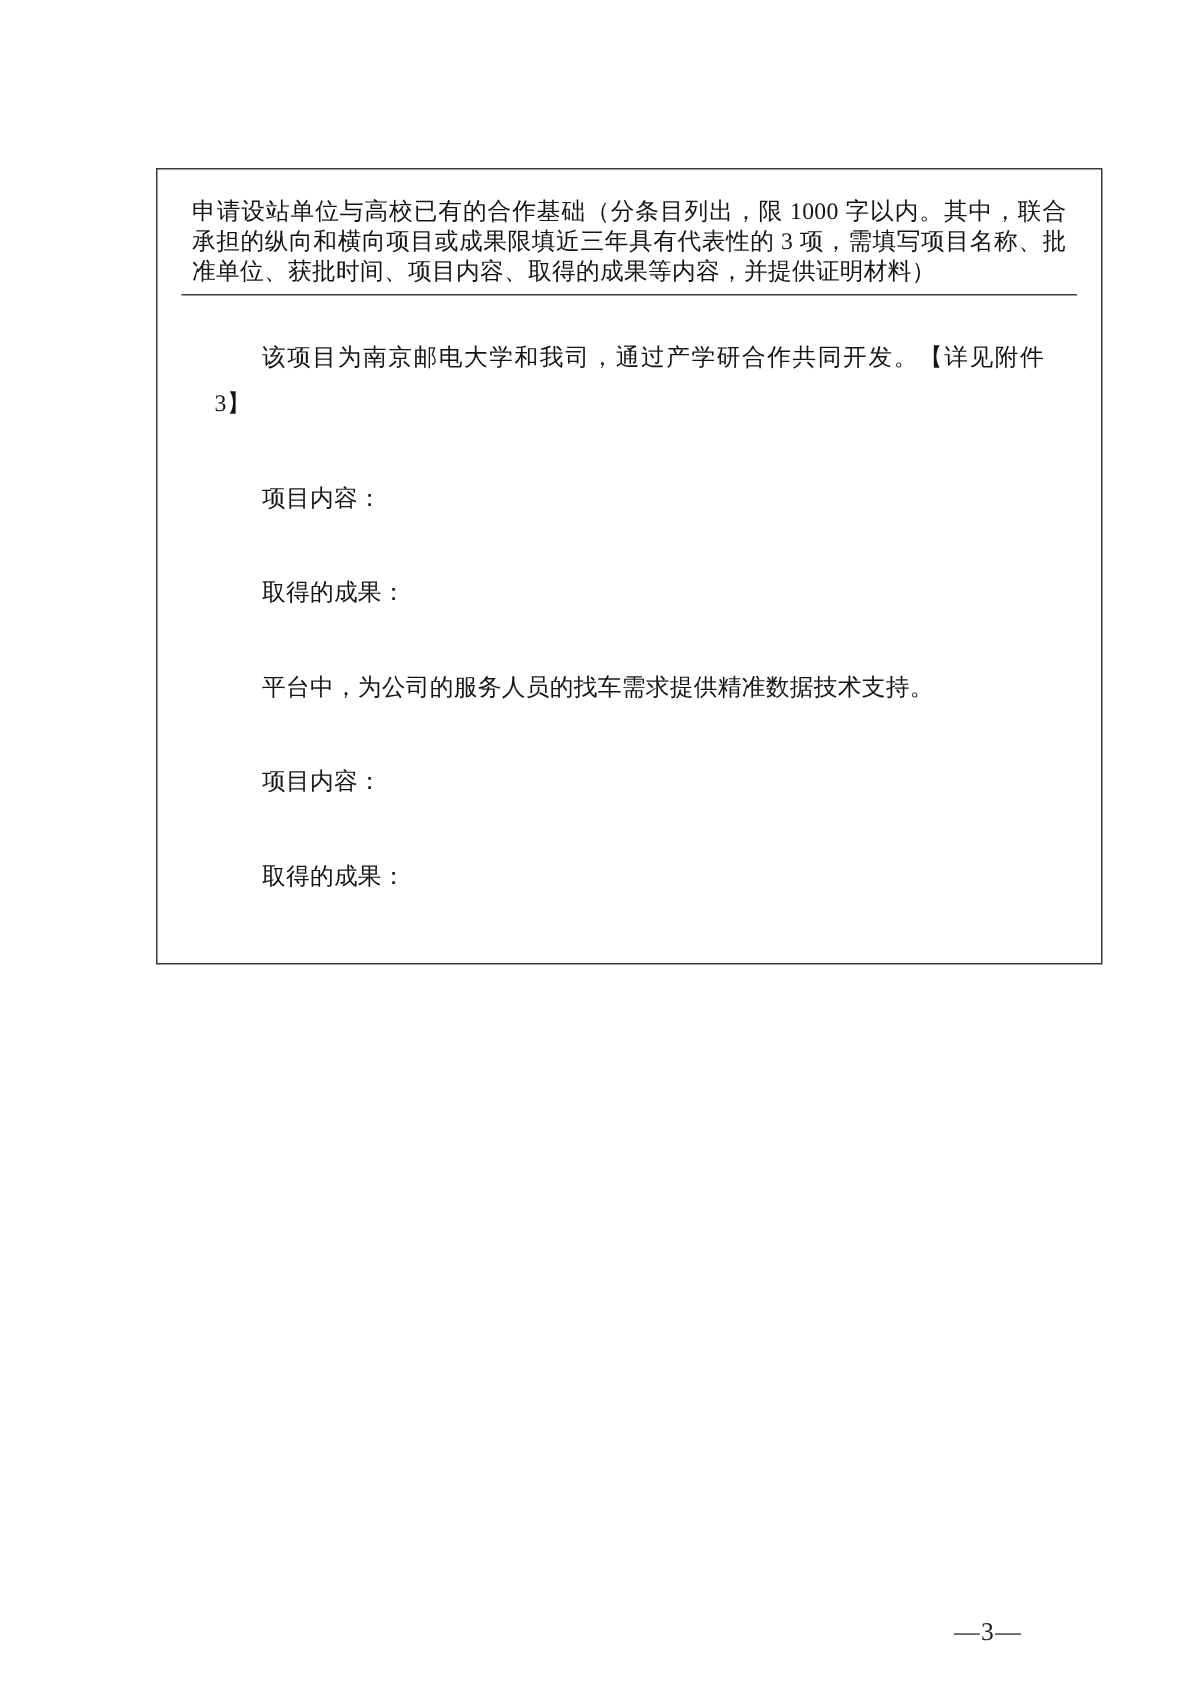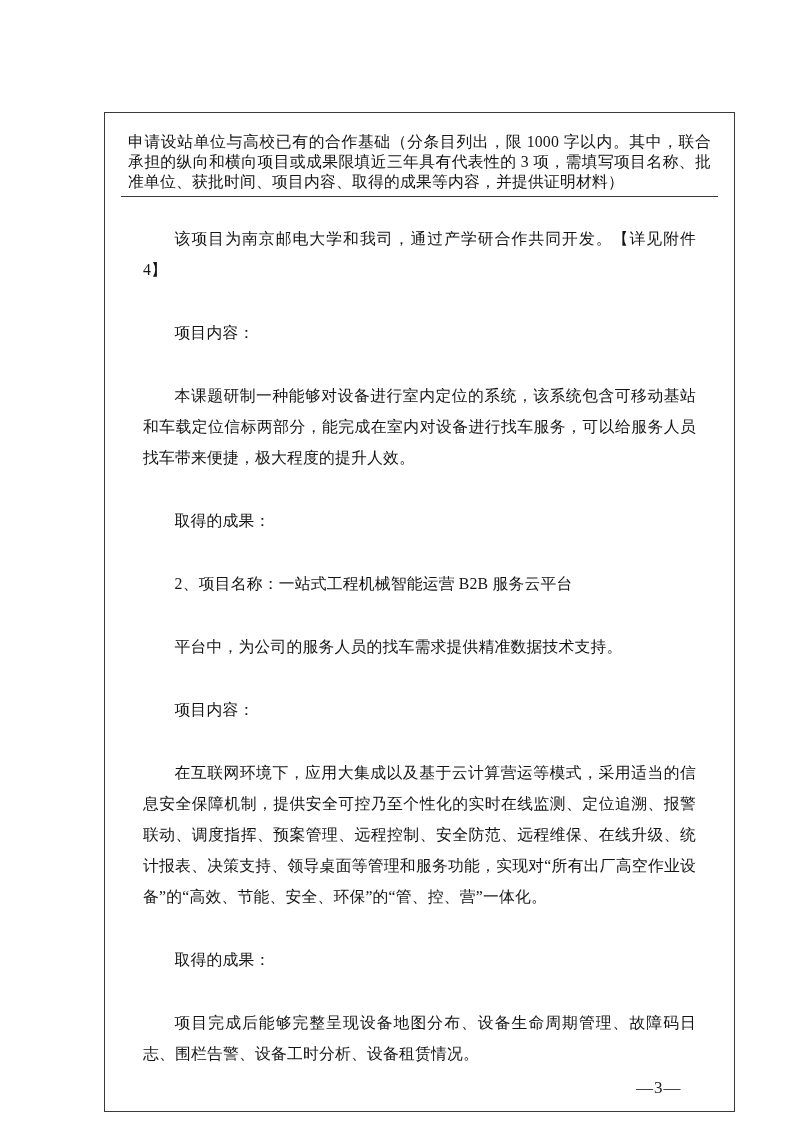--- a/index.html
+++ b/index.html
@@ -58,29 +58,25 @@
 </head>
 <body>
 
 <div class="doc-page">
 
   <div class="doc-table">
 
     <div class="header-cell">申请设站单位与高校已有的合作基础（分条目列出，限 1000 字以内。其中，联合承担的纵向和横向项目或成果限填近三年具有代表性的 3 项，需填写项目名称、批准单位、获批时间、项目内容、取得的成果等内容，并提供证明材料）</div>
 
     <div class="body-cell">
-      <p>该项目为南京邮电大学和我司，通过产学研合作共同开发。【详见附件 4】</p>
+      <p>该项目为南京邮电大学和我司，通过产学研合作共同开发。【详见附件 3】</p>
       <p>项目内容：</p>
-      <p>本课题研制一种能够对设备进行室内定位的系统，该系统包含可移动基站和车载定位信标两部分，能完成在室内对设备进行找车服务，可以给服务人员找车带来便捷，极大程度的提升人效。</p>
       <p>取得的成果：</p>
-      <p>2、项目名称：一站式工程机械智能运营 B2B 服务云平台</p>
       <p>平台中，为公司的服务人员的找车需求提供精准数据技术支持。</p>
       <p>项目内容：</p>
-      <p>在互联网环境下，应用大集成以及基于云计算营运等模式，采用适当的信息安全保障机制，提供安全可控乃至个性化的实时在线监测、定位追溯、报警联动、调度指挥、预案管理、远程控制、安全防范、远程维保、在线升级、统计报表、决策支持、领导桌面等管理和服务功能，实现对“所有出厂高空作业设备”的“高效、节能、安全、环保”的“管、控、营”一体化。</p>
       <p>取得的成果：</p>
-      <p>项目完成后能够完整呈现设备地图分布、设备生命周期管理、故障码日志、围栏告警、设备工时分析、设备租赁情况。</p>
     </div>
 
   </div>
 
   <div class="page-number">—3—</div>
 
 </div>
 
 </body></html>

